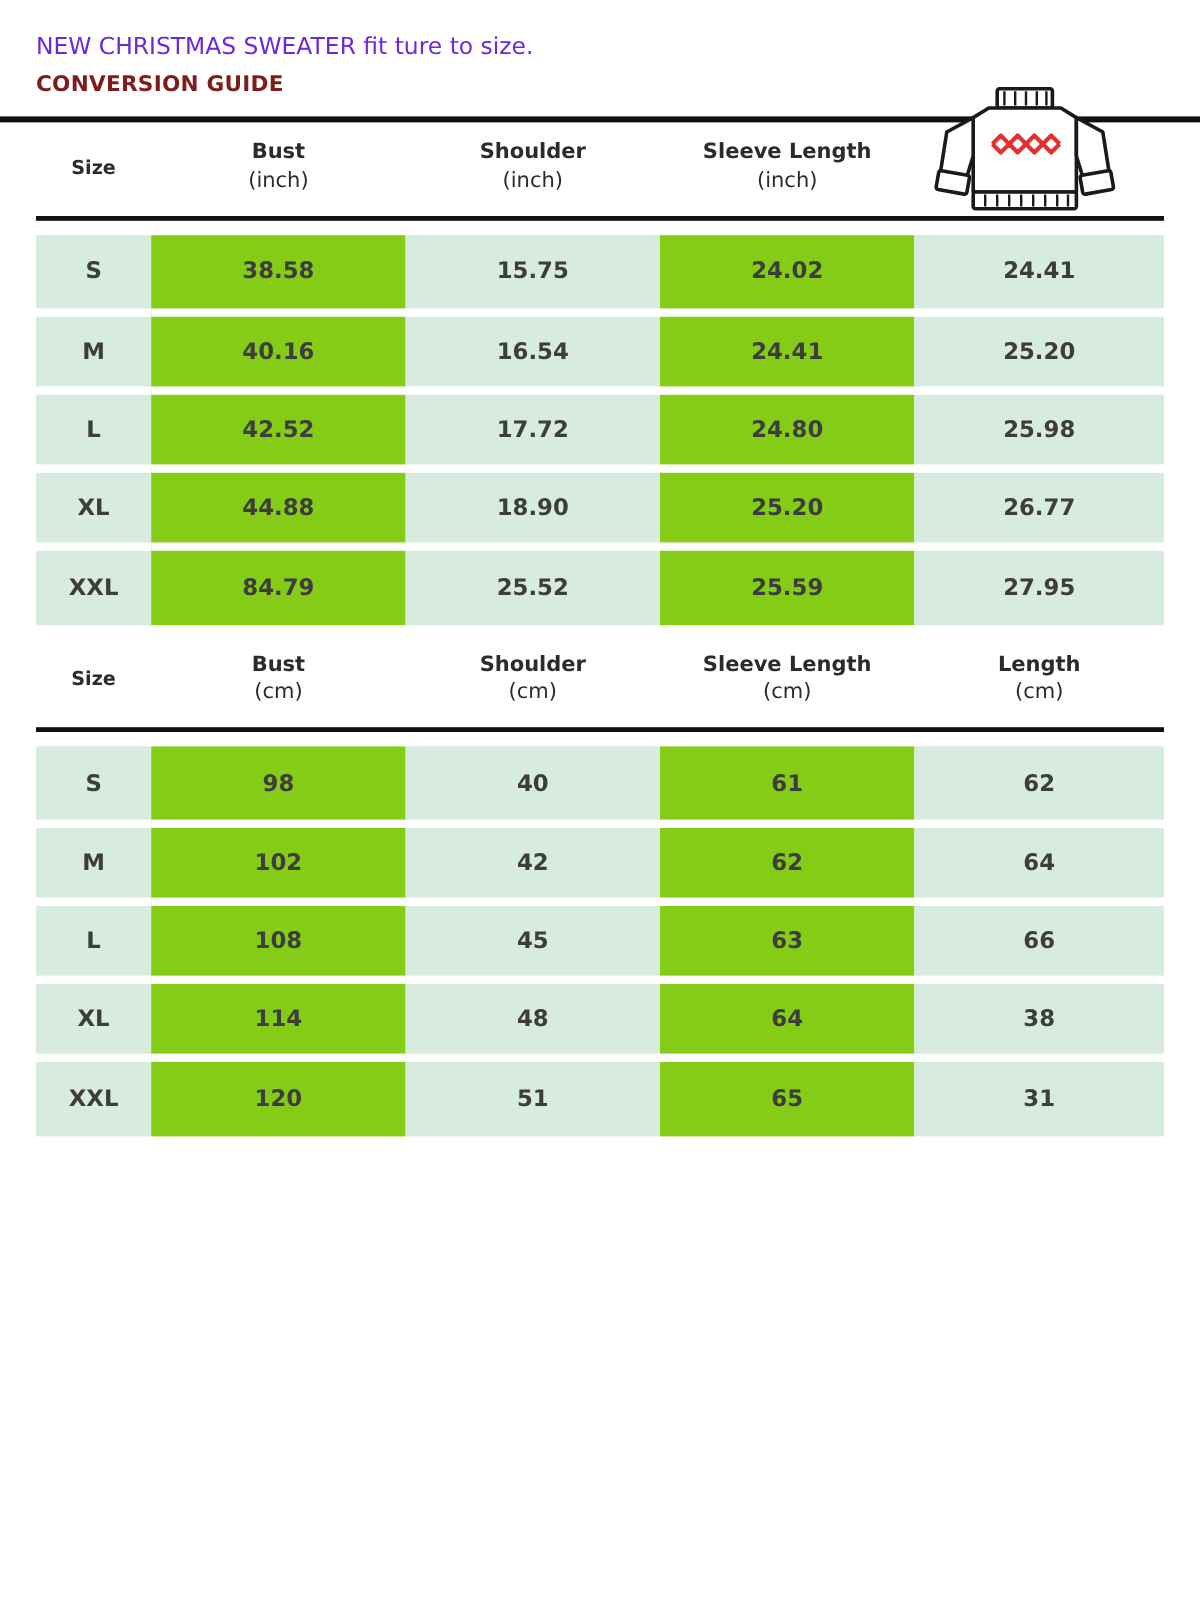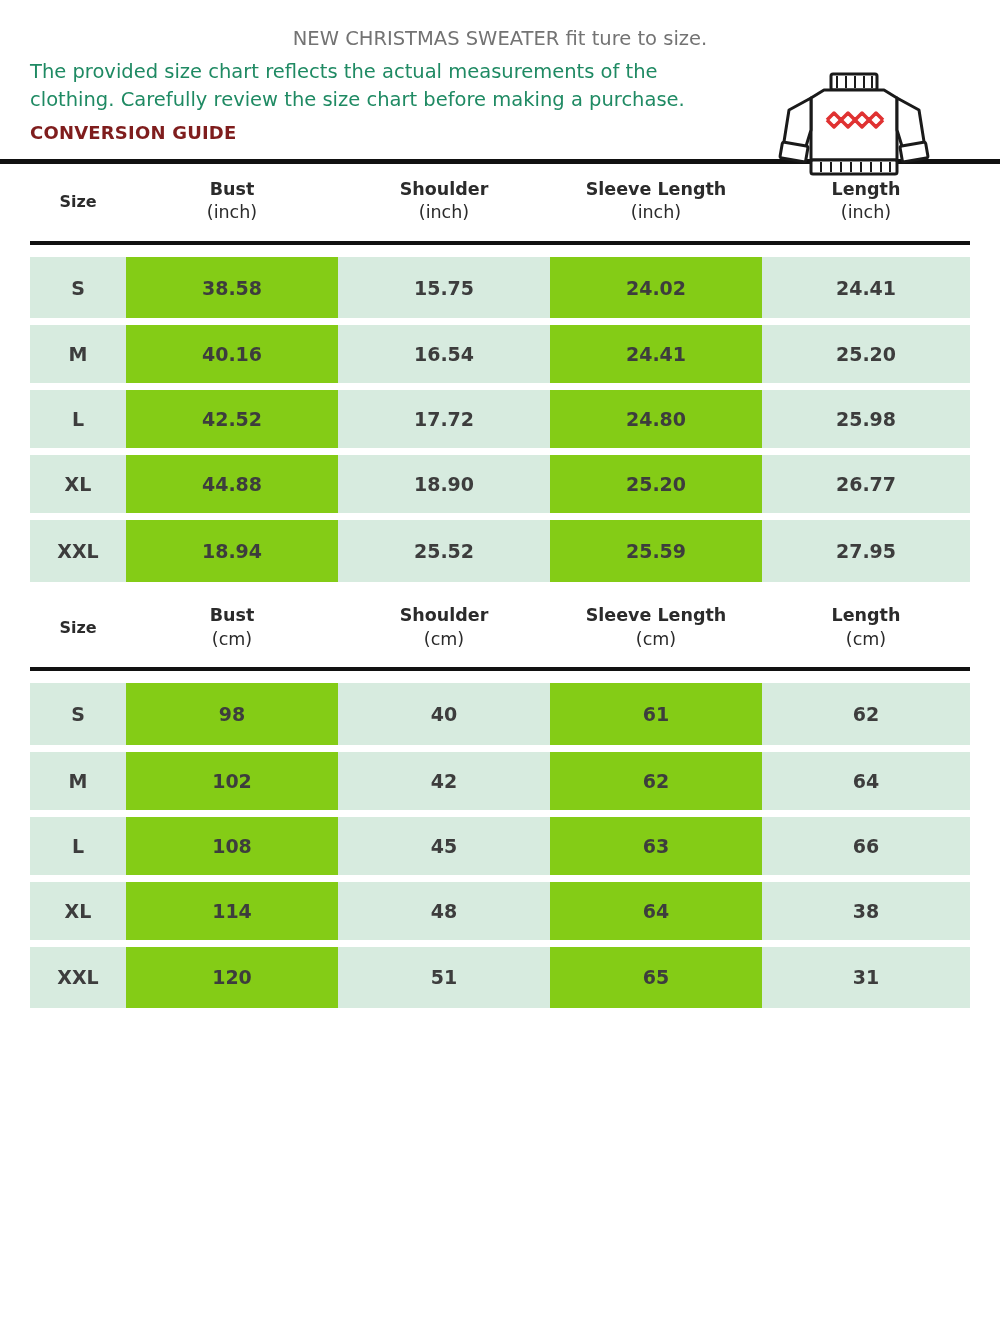--- a/index.html
+++ b/index.html
@@ -30,24 +30,23 @@
   .title {
     font-size: 41px;
     font-weight: bold;
     letter-spacing: -0.5px;
     margin: 0 0 8px 0;
     color: #1a1a1a;
     line-height: 1.15;
   }
   .subtitle {
     font-size: 19.5px;
-    color: #737373;
+    color: #6d28d9;
     margin: 0 0 6px 0;
     line-height: 1.35;
-    text-align: center;
   }
   .desc {
     font-size: 19.5px;
     color: #1f8a63;
     line-height: 1.42;
     margin: 0 0 6px 0;
     max-width: 670px;
   }
   .conversion {
     font-size: 18px;
@@ -124,21 +123,20 @@
   .table-gap { height: 8px; }
   .spacer-12 { height: 12px; }
 </style>
 </head>
 <body>
 
 <div class="page">
 
   <div class="header">
     <p class="subtitle">NEW CHRISTMAS SWEATER fit ture to size.</p>
-    <p class="desc">The provided size chart reflects the actual measurements of the clothing. Carefully review the size chart before making a purchase.</p>
     <div class="conversion">CONVERSION GUIDE</div>
 
     <div class="sweater-icon">
       <svg viewBox="0 0 175 125" width="175" height="125" xmlns="http://www.w3.org/2000/svg">
         <g fill="#ffffff" stroke="#1a1a1a" stroke-width="3" stroke-linejoin="round" stroke-linecap="round">
 
           <rect x="62" y="6" width="46" height="16" rx="2"></rect>
 
           <path d="M55 22 L115 22 L128 30 L128 92 L42 92 L42 30 Z"></path>
 
@@ -242,21 +240,21 @@
       </tr>
       <tr>
         <td class="light">XL</td>
         <td class="dark">44.88</td>
         <td class="light">18.90</td>
         <td class="dark">25.20</td>
         <td class="light">26.77</td>
       </tr>
       <tr>
         <td class="light">XXL</td>
-        <td class="dark">18.94</td>
+        <td class="dark">84.79</td>
         <td class="light">25.52</td>
         <td class="dark">25.59</td>
         <td class="light">27.95</td>
       </tr>
     </tbody>
   </table>
 
   <div class="table-gap"></div>
 
   <table>

